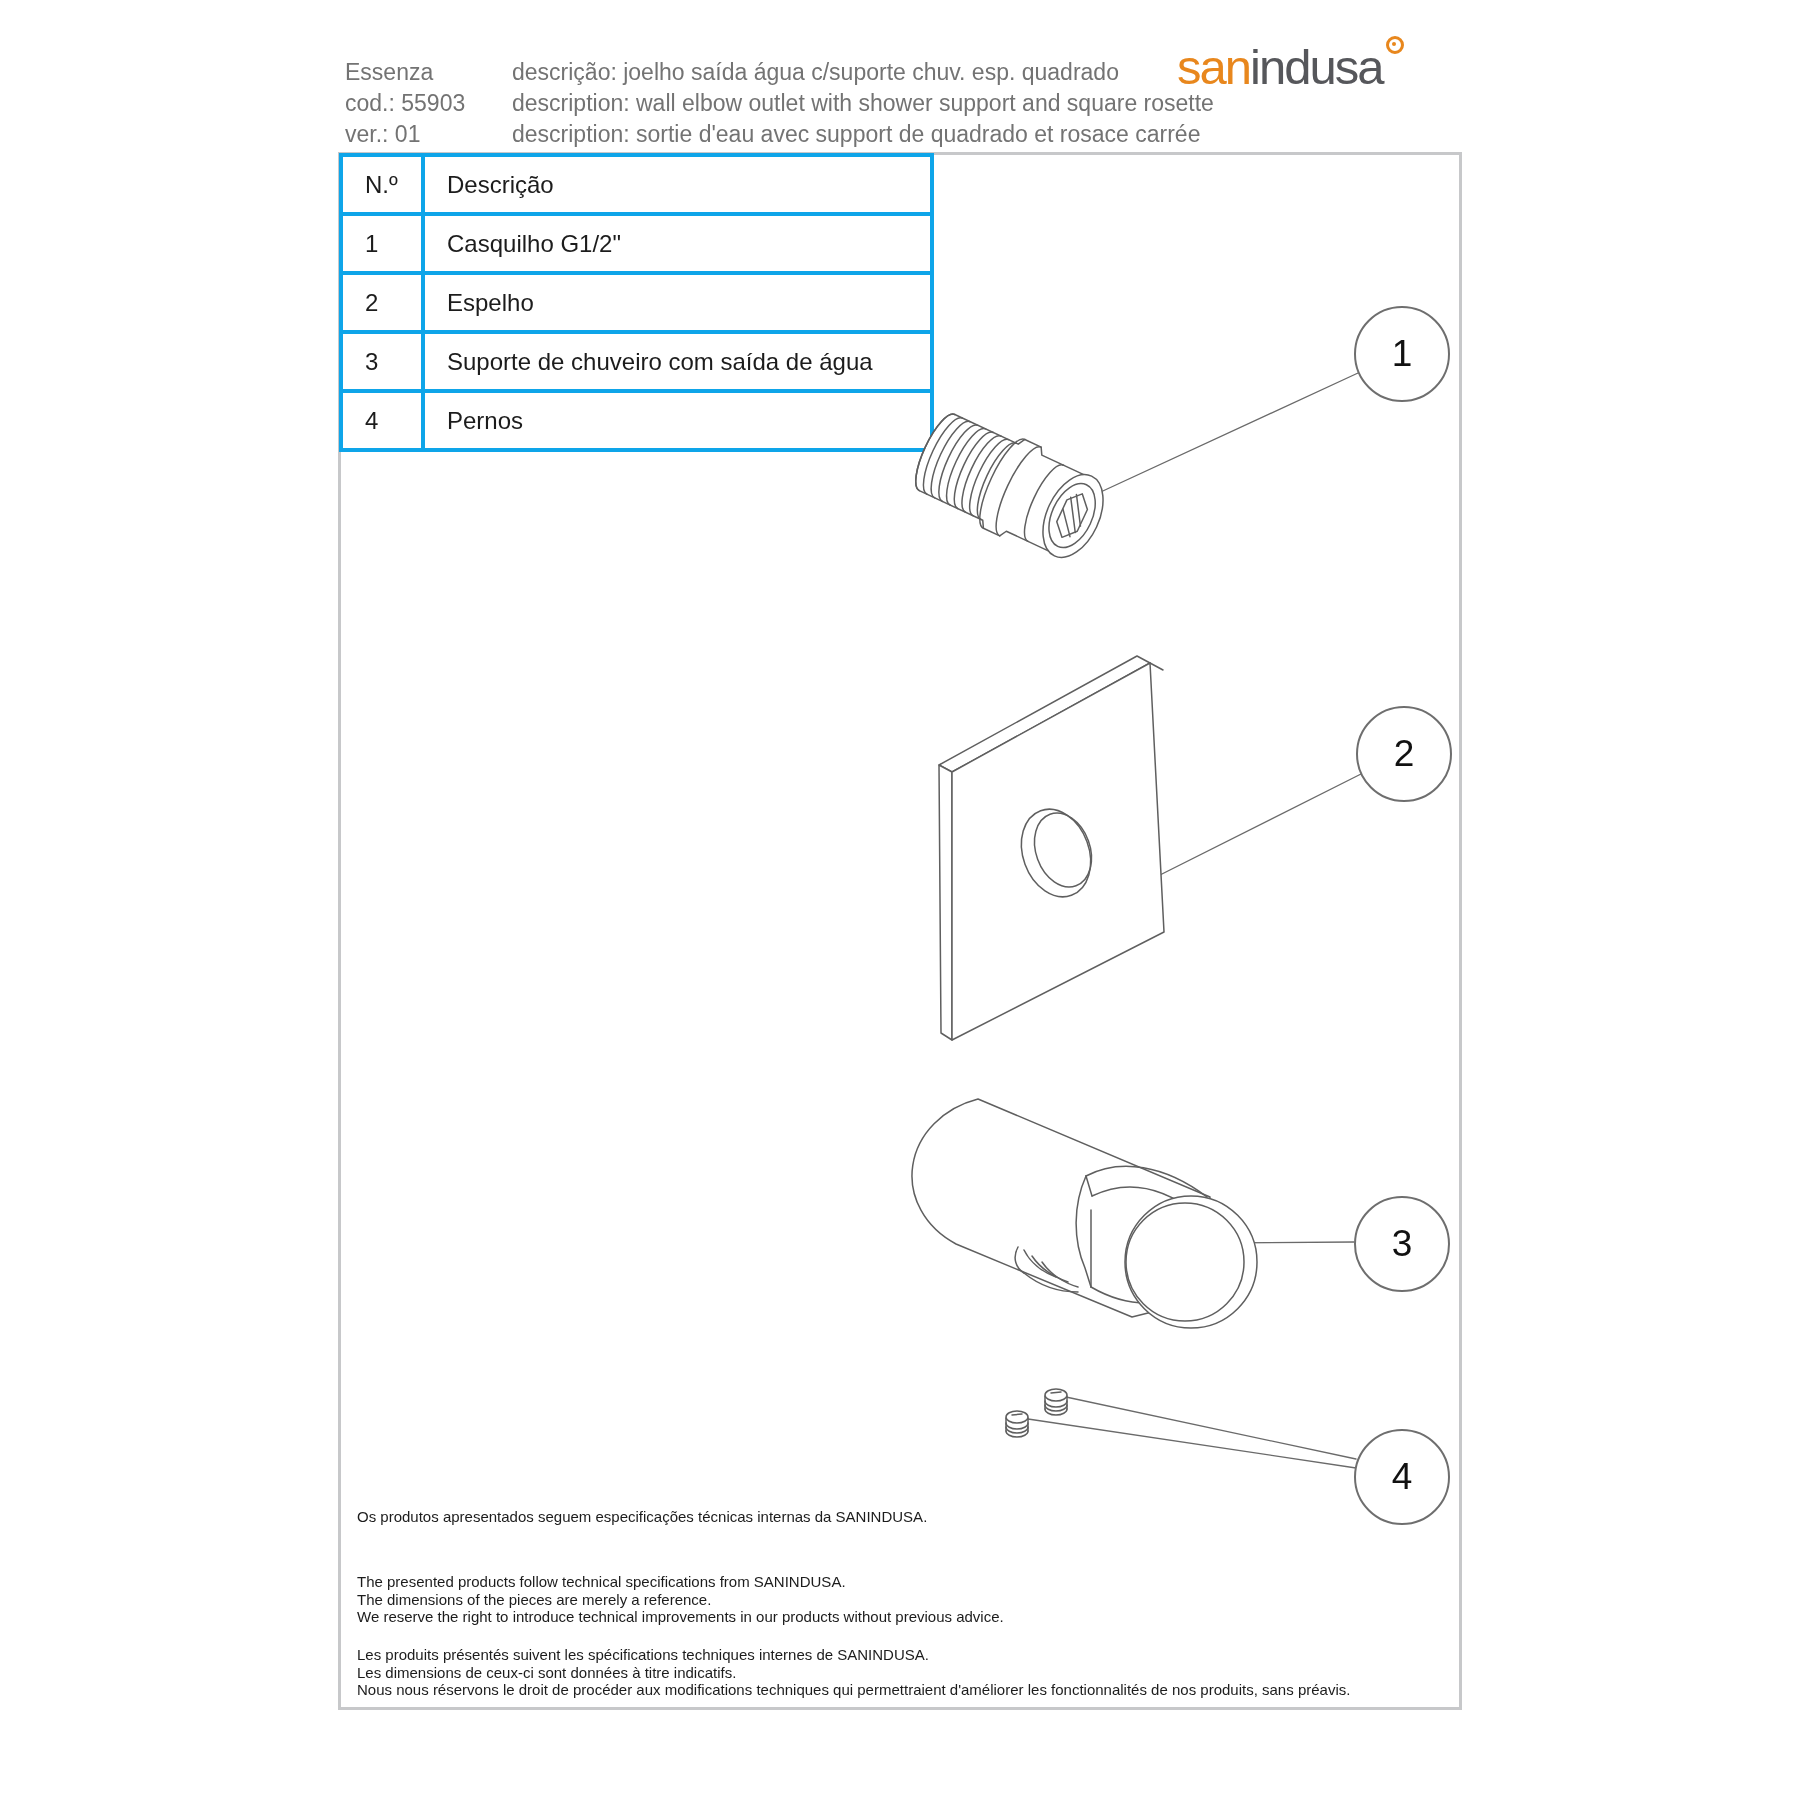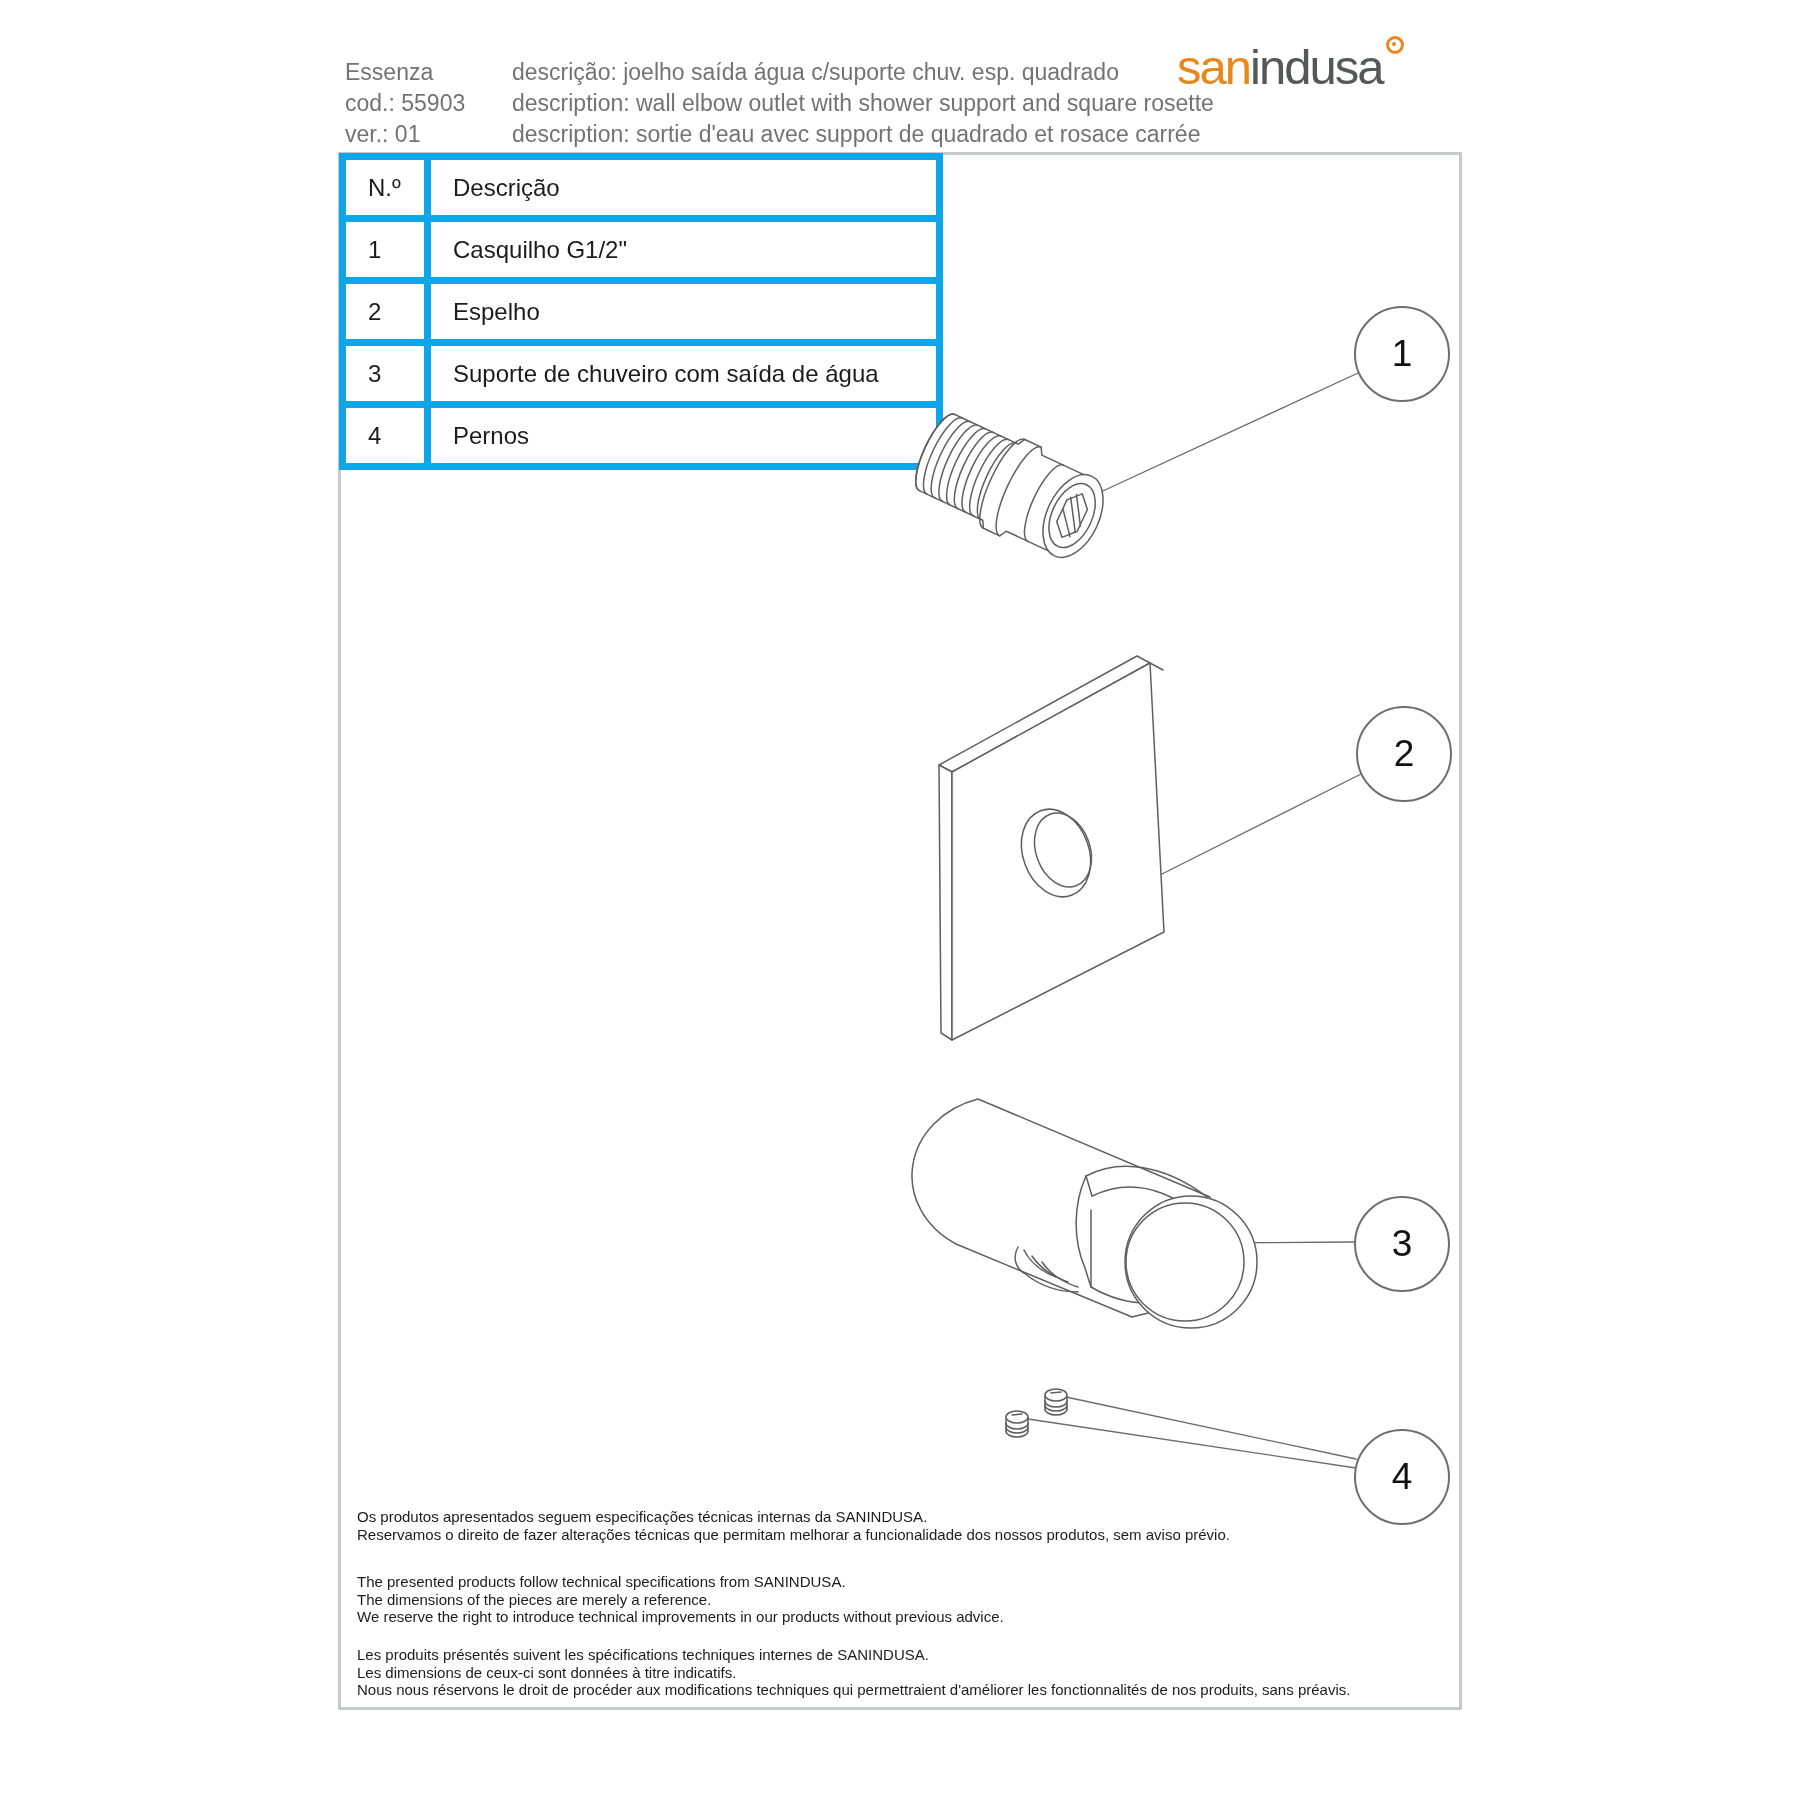--- a/index.html
+++ b/index.html
@@ -17,21 +17,21 @@
   .logo .mark{display:inline-block;width:12px;height:12px;border:3px solid #e8871d;
         border-radius:50%;vertical-align:30px;margin-left:4px;position:relative}
   .logo .mark::after{content:"";position:absolute;left:2.5px;top:2.5px;width:4px;height:4px;
         background:#e8871d;border-radius:50%}
   
   .frame{position:absolute;left:338px;top:152px;width:1124px;height:1558px;
         border:3px solid #c7c8ca;box-sizing:border-box;background:#fff}
   
   table.parts{position:absolute;left:339px;top:153px;border-collapse:collapse;
         background:#fff;table-layout:fixed}
-  table.parts td{border:7px solid #0ea5e9;height:55px;font-size:24px;
+  table.parts td{border:4px solid #0ea5e9;height:55px;font-size:24px;
         padding:0 10px 0 22px;vertical-align:middle;white-space:nowrap}
   table.parts td.c1{width:46px}
   table.parts td.c2{width:473px}
   
   svg.draw{position:absolute;left:0;top:0}
   svg.draw path,svg.draw ellipse,svg.draw circle,svg.draw line,svg.draw polygon
         {stroke:#5f5f5f;stroke-width:1.5;fill:none;stroke-linecap:round;stroke-linejoin:round}
   svg.draw .w{fill:#ffffff}
   svg.draw .leader{stroke:#6a6a6a;stroke-width:1.3}
   
@@ -175,21 +175,20 @@
 </div>
 <div class="callout" id="c3">
   <span>3</span>
 </div>
 <div class="callout" id="c4">
   <span>4</span>
 </div>
 
 <div class="notes" id="notes-pt">
   <div>Os produtos apresentados seguem especificações técnicas internas da SANINDUSA.</div>
-  <div>Reservamos o direito de fazer alterações técnicas que permitam melhorar a funcionalidade dos nossos produtos, sem aviso prévio.</div>
 </div>
 <div class="notes" id="notes-en">
   <div>The presented products follow technical specifications from SANINDUSA.</div>
   <div>The dimensions of the pieces are merely a reference.</div>
   <div>We reserve the right to introduce technical improvements in our products without previous advice.</div>
 </div>
 <div class="notes" id="notes-fr">
   <div>Les produits présentés suivent les spécifications techniques internes de SANINDUSA.</div>
   <div>Les dimensions de ceux-ci sont données à titre indicatifs.</div>
   <div>Nous nous réservons le droit de procéder aux modifications techniques qui permettraient d'améliorer les fonctionnalités de nos produits, sans préavis.</div>

